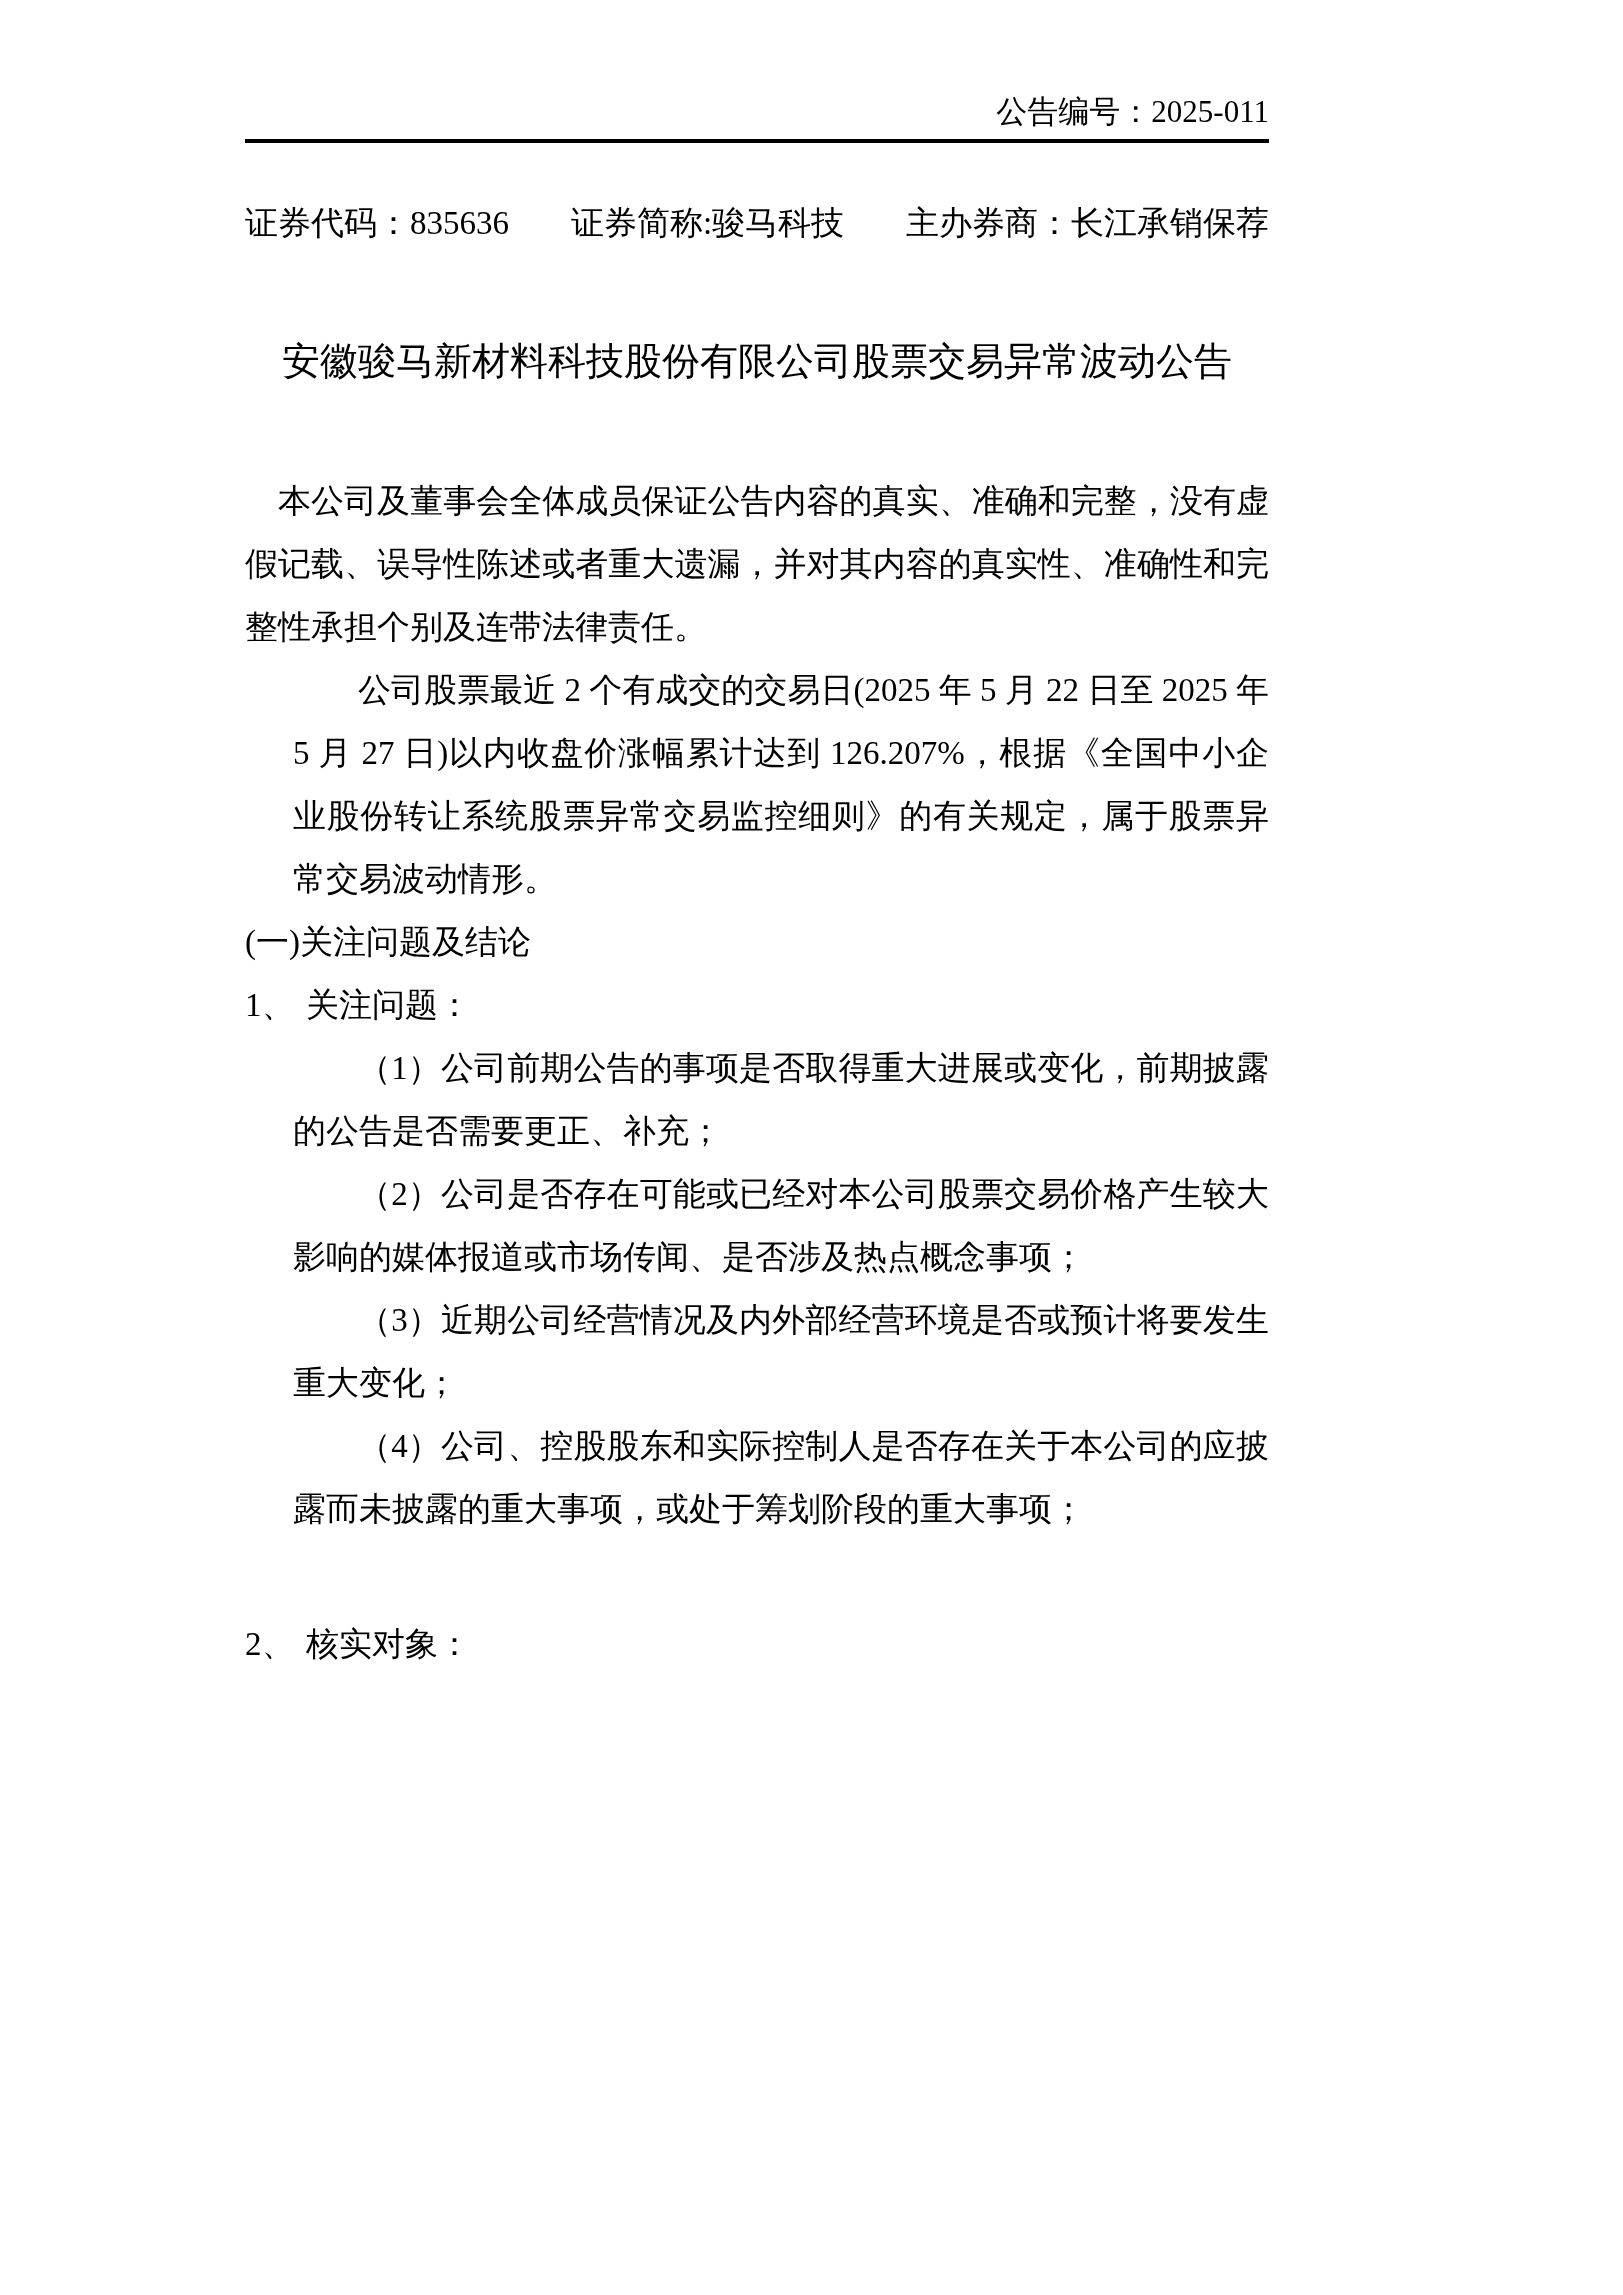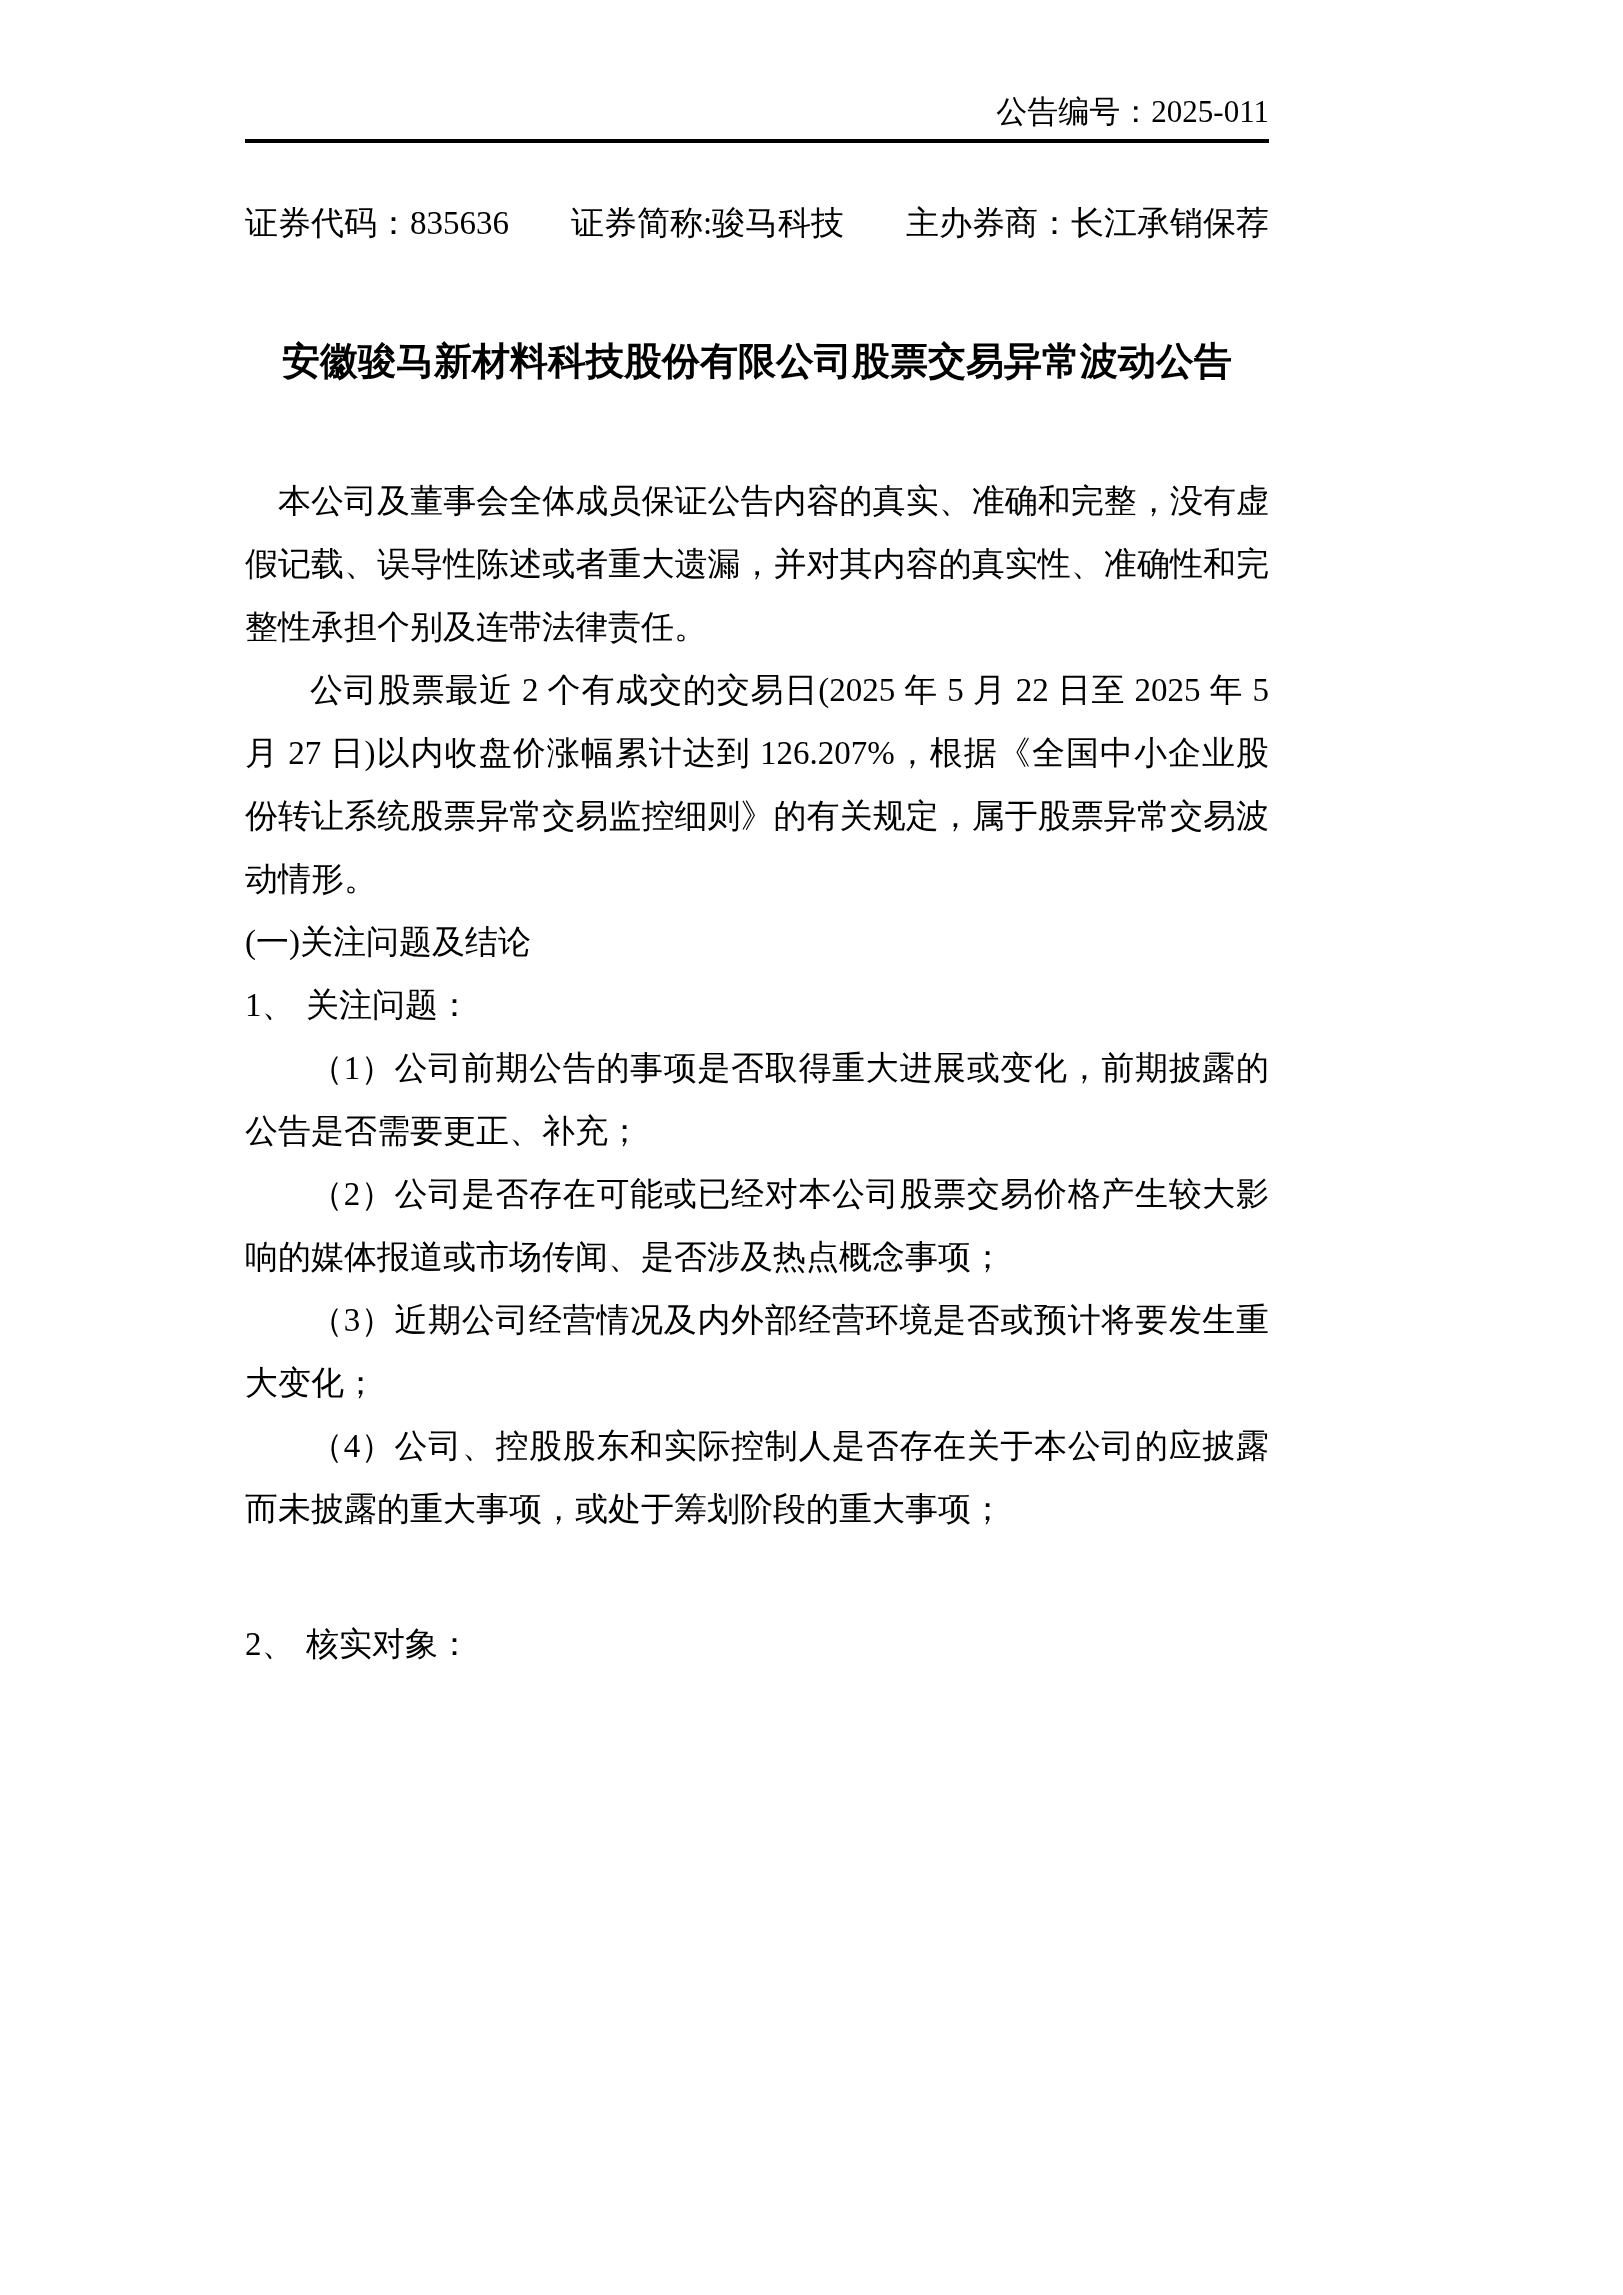--- a/index.html
+++ b/index.html
@@ -18,26 +18,26 @@
     text-align:right;
     border-bottom:4.6px solid #000;
     padding-bottom:3.9px;
   }
   .header-row{
     display:flex;justify-content:space-between;
     margin-top:49px;line-height:63px;
   }
   .title{
     margin:75px 0 0 0;
-    font-size:38px;font-weight:bold;
+    font-size:38px;font-weight:normal;
     text-align:center;line-height:63px;
     white-space:nowrap;
   }
   .disclaimer{margin-top:77px;text-indent:33px;}
-  .indent-2{text-indent:65px;}
+  .indent-2{text-indent:65px;margin-left:48px;}
   .heading{font-weight:bold;margin-top:63px;}
   .heading .num{display:inline-block;width:116px;}
   .qline .qnum{display:inline-block;width:61px;}
   .mt-blank{margin-top:72px;}
 </style>
 </head>
 <body>
 
 <div class="page">
 

